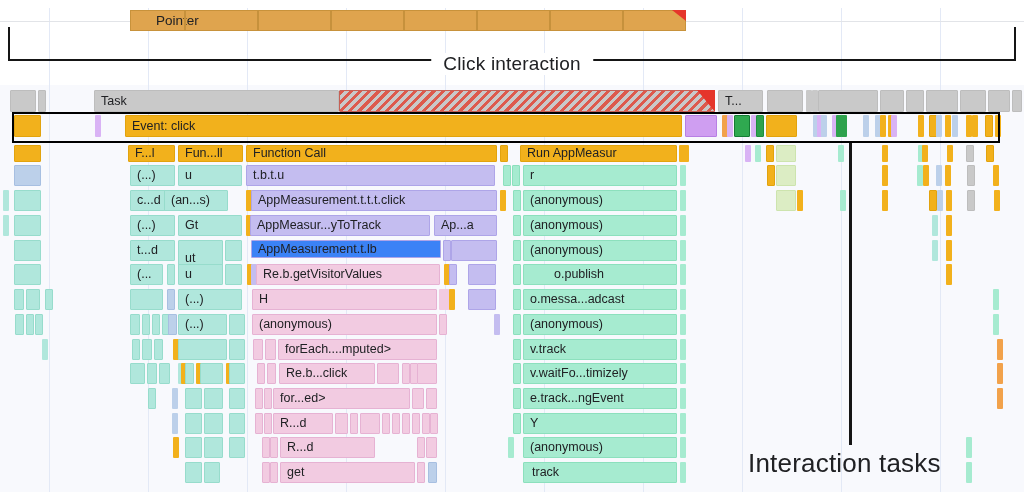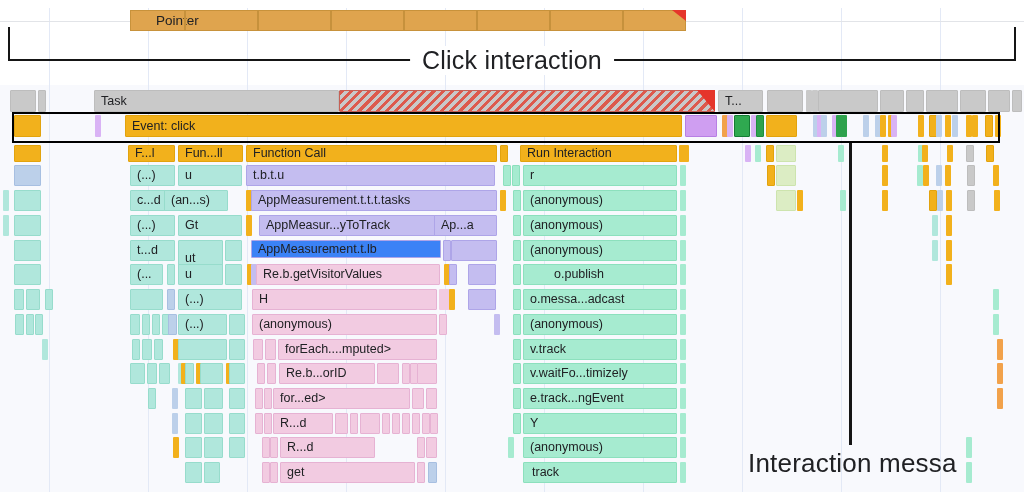--- a/index.html
+++ b/index.html
@@ -13,21 +13,21 @@
          border-radius:1px;}
   .pointer-bar{position:absolute;left:130px;top:10px;width:556px;height:21px;background:#dfa44e;
          border:1px solid #c8923b;box-sizing:border-box;display:flex;align-items:center;
          padding-left:25px;font-size:13.5px;}
   .pointer-sep{position:absolute;top:10px;height:21px;width:2px;background:#c6913c;}
   .tri{position:absolute;clip-path:polygon(0 0,100% 0,100% 100%);background:#e5352b;}
   .bracket{position:absolute;left:8px;top:27px;width:1008px;height:34px;
          border-left:2px solid #151515;border-right:2px solid #151515;border-bottom:2px solid #151515;
          box-sizing:border-box;}
   .bracket-label{position:absolute;left:50%;bottom:-16px;transform:translateX(-50%);
-         background:#fff;padding:0 12px;font-size:25px;letter-spacing:.2px;}
+         background:#fff;padding:0 12px;font-size:19px;letter-spacing:.2px;}
   .event-box{position:absolute;left:12px;top:112px;width:988px;height:31px;
          border:2px solid #000;box-sizing:border-box;pointer-events:none;}
   .vline{position:absolute;left:849px;top:143px;width:2.5px;height:302px;background:#151515;}
   .tasks-label{position:absolute;left:748px;top:448px;font-size:26px;letter-spacing:.2px;}
   .dotted{background-image:radial-gradient(rgba(255,255,255,.55) 1px,transparent 1.2px);
          background-size:5px 5px;}
 </style>
 </head>
 <body>
 
@@ -109,21 +109,21 @@
       <div class="block" style="left: 952px; top: 115px; width: 2px; height: 22px; background: rgb(188, 208, 234);"></div>
       <div class="block" style="left: 966px; top: 115px; width: 4px; height: 22px; background: rgb(242, 177, 28);"></div>
       <div class="block" style="left: 972px; top: 115px; width: 4px; height: 22px; background: rgb(242, 177, 28);"></div>
       <div class="block" style="left: 985px; top: 115px; width: 6px; height: 22px; background: rgb(242, 177, 28); border: 1px solid rgb(226, 163, 14);"></div>
       <div class="block" style="left: 995px; top: 115px; width: 3px; height: 22px; background: rgb(242, 177, 28);"></div>
       <div class="block" style="left: 14px; top: 145px; width: 27px; height: 17px; background: rgb(242, 177, 28); border: 1px solid rgb(226, 163, 14);"></div>
       <div class="block" style="left: 128px; top: 145px; width: 47px; height: 17px; background: rgb(242, 177, 28); border: 1px solid rgb(226, 163, 14);">F...l</div>
       <div class="block" style="left: 178px; top: 145px; width: 65px; height: 17px; background: rgb(242, 177, 28); border: 1px solid rgb(226, 163, 14);">Fun...ll</div>
       <div class="block" style="left: 246px; top: 145px; width: 251px; height: 17px; background: rgb(242, 177, 28); border: 1px solid rgb(226, 163, 14);">Function Call</div>
       <div class="block" style="left: 500px; top: 145px; width: 7px; height: 17px; background: rgb(242, 177, 28); border: 1px solid rgb(226, 163, 14);"></div>
-      <div class="block" style="left: 520px; top: 145px; width: 157px; height: 17px; background: rgb(242, 177, 28); border: 1px solid rgb(226, 163, 14);">Run Interaction</div>
+      <div class="block" style="left: 520px; top: 145px; width: 157px; height: 17px; background: rgb(242, 177, 28); border: 1px solid rgb(226, 163, 14);">Run AppMeasur</div>
       <div class="block" style="left: 679px; top: 145px; width: 2px; height: 17px; background: rgb(242, 177, 28);"></div>
       <div class="block" style="left: 683px; top: 145px; width: 2px; height: 17px; background: rgb(242, 177, 28);"></div>
       <div class="block" style="left: 745px; top: 145px; width: 2px; height: 17px; background: rgb(217, 179, 245);"></div>
       <div class="block" style="left: 755px; top: 145px; width: 3px; height: 17px; background: rgb(166, 235, 208);"></div>
       <div class="block" style="left: 766px; top: 145px; width: 7px; height: 17px; background: rgb(242, 177, 28); border: 1px solid rgb(226, 163, 14);"></div>
       <div class="block" style="left: 776px; top: 145px; width: 20px; height: 17px; background: rgb(220, 237, 196); border: 1px solid rgb(205, 228, 174);"></div>
       <div class="block" style="left: 838px; top: 145px; width: 3px; height: 17px; background: rgb(166, 235, 208);"></div>
       <div class="block" style="left: 882px; top: 145px; width: 4px; height: 17px; background: rgb(242, 177, 28);"></div>
       <div class="block" style="left: 918px; top: 145px; width: 3px; height: 17px; background: rgb(166, 235, 208);"></div>
       <div class="block" style="left: 922px; top: 145px; width: 4px; height: 17px; background: rgb(242, 177, 28);"></div>
@@ -145,40 +145,40 @@
       <div class="block" style="left: 923px; top: 165px; width: 3px; height: 21px; background: rgb(242, 177, 28);"></div>
       <div class="block" style="left: 936px; top: 165px; width: 2px; height: 21px; background: rgb(188, 208, 234);"></div>
       <div class="block" style="left: 945px; top: 165px; width: 4px; height: 21px; background: rgb(242, 177, 28);"></div>
       <div class="block" style="left: 967px; top: 165px; width: 6px; height: 21px; background: rgb(201, 201, 201); border: 1px solid rgb(189, 189, 189);"></div>
       <div class="block" style="left: 993px; top: 165px; width: 4px; height: 21px; background: rgb(242, 177, 28);"></div>
       <div class="block" style="left: 3px; top: 190px; width: 4px; height: 21px; background: rgb(176, 231, 220);"></div>
       <div class="block" style="left: 14px; top: 190px; width: 27px; height: 21px; background: rgb(176, 231, 220); border: 1px solid rgb(151, 220, 204);"></div>
       <div class="block" style="left: 130px; top: 190px; width: 45px; height: 21px; background: rgb(176, 231, 220); border: 1px solid rgb(151, 220, 204);">c...d</div>
       <div class="block" style="left: 164px; top: 190px; width: 64px; height: 21px; background: rgb(176, 231, 220); border: 1px solid rgb(151, 220, 204);">(an...s)</div>
       <div class="block" style="left: 246px; top: 190px; width: 3px; height: 21px; background: rgb(242, 177, 28);"></div>
-      <div class="block" style="left: 251px; top: 190px; width: 246px; height: 21px; background: rgb(196, 189, 240); border: 1px solid rgb(174, 165, 232);">AppMeasurement.t.t.t.tasks</div>
+      <div class="block" style="left: 251px; top: 190px; width: 246px; height: 21px; background: rgb(196, 189, 240); border: 1px solid rgb(174, 165, 232);">AppMeasurement.t.t.t.click</div>
       <div class="block" style="left: 500px; top: 190px; width: 4px; height: 21px; background: rgb(242, 177, 28);"></div>
       <div class="block" style="left: 513px; top: 190px; width: 5px; height: 21px; background: rgb(166, 235, 208); border: 1px solid rgb(140, 224, 189);"></div>
       <div class="block" style="left: 523px; top: 190px; width: 154px; height: 21px; background: rgb(166, 235, 208); border: 1px solid rgb(140, 224, 189);">(anonymous)</div>
       <div class="block" style="left: 680px; top: 190px; width: 3px; height: 21px; background: rgb(166, 235, 208);"></div>
       <div class="block" style="left: 776px; top: 190px; width: 20px; height: 21px; background: rgb(220, 237, 196); border: 1px solid rgb(205, 228, 174);"></div>
       <div class="block" style="left: 797px; top: 190px; width: 3px; height: 21px; background: rgb(242, 177, 28);"></div>
       <div class="block" style="left: 840px; top: 190px; width: 2px; height: 21px; background: rgb(166, 235, 208);"></div>
       <div class="block" style="left: 882px; top: 190px; width: 4px; height: 21px; background: rgb(242, 177, 28);"></div>
       <div class="block" style="left: 929px; top: 190px; width: 5px; height: 21px; background: rgb(242, 177, 28); border: 1px solid rgb(226, 163, 14);"></div>
       <div class="block" style="left: 937px; top: 190px; width: 2px; height: 21px; background: rgb(188, 208, 234);"></div>
       <div class="block" style="left: 946px; top: 190px; width: 3px; height: 21px; background: rgb(242, 177, 28);"></div>
       <div class="block" style="left: 967px; top: 190px; width: 5px; height: 21px; background: rgb(201, 201, 201); border: 1px solid rgb(189, 189, 189);"></div>
       <div class="block" style="left: 994px; top: 190px; width: 3px; height: 21px; background: rgb(242, 177, 28);"></div>
       <div class="block" style="left: 3px; top: 215px; width: 4px; height: 21px; background: rgb(176, 231, 220);"></div>
       <div class="block" style="left: 14px; top: 215px; width: 27px; height: 21px; background: rgb(176, 231, 220); border: 1px solid rgb(151, 220, 204);"></div>
       <div class="block" style="left: 130px; top: 215px; width: 45px; height: 21px; background: rgb(176, 231, 220); border: 1px solid rgb(151, 220, 204);">(...)</div>
       <div class="block" style="left: 178px; top: 215px; width: 64px; height: 21px; background: rgb(176, 231, 220); border: 1px solid rgb(151, 220, 204);">Gt</div>
       <div class="block" style="left: 246px; top: 215px; width: 3px; height: 21px; background: rgb(242, 177, 28);"></div>
-      <div class="block" style="left: 259px; top: 215px; width: 180px; height: 21px; background: rgb(196, 189, 240); border: 1px solid rgb(174, 165, 232);">AppMeasur...yToTrack</div>
+      <div class="block" style="left: 250px; top: 215px; width: 180px; height: 21px; background: rgb(196, 189, 240); border: 1px solid rgb(174, 165, 232);">AppMeasur...yToTrack</div>
       <div class="block" style="left: 434px; top: 215px; width: 63px; height: 21px; background: rgb(196, 189, 240); border: 1px solid rgb(174, 165, 232);">Ap...a</div>
       <div class="block" style="left: 513px; top: 215px; width: 5px; height: 21px; background: rgb(166, 235, 208); border: 1px solid rgb(140, 224, 189);"></div>
       <div class="block" style="left: 523px; top: 215px; width: 154px; height: 21px; background: rgb(166, 235, 208); border: 1px solid rgb(140, 224, 189);">(anonymous)</div>
       <div class="block" style="left: 680px; top: 215px; width: 3px; height: 21px; background: rgb(166, 235, 208);"></div>
       <div class="block" style="left: 932px; top: 215px; width: 3px; height: 21px; background: rgb(176, 231, 220);"></div>
       <div class="block" style="left: 946px; top: 215px; width: 3px; height: 21px; background: rgb(242, 177, 28);"></div>
       <div class="block" style="left: 14px; top: 240px; width: 27px; height: 21px; background: rgb(176, 231, 220); border: 1px solid rgb(151, 220, 204);"></div>
       <div class="block" style="left: 130px; top: 240px; width: 45px; height: 21px; background: rgb(176, 231, 220); border: 1px solid rgb(151, 220, 204);">t...d</div>
       <div class="block" style="left: 178px; top: 240px; width: 45px; height: 37px; background: rgb(176, 231, 220); border: 1px solid rgb(151, 220, 204);">ut</div>
       <div class="block" style="left: 225px; top: 240px; width: 17px; height: 21px; background: rgb(176, 231, 220); border: 1px solid rgb(151, 220, 204);"></div>
@@ -256,21 +256,21 @@
       <div class="block" style="left: 159px; top: 363px; width: 11px; height: 21px; background: rgb(176, 231, 220); border: 1px solid rgb(151, 220, 204);"></div>
       <div class="block" style="left: 178px; top: 363px; width: 2px; height: 21px; background: rgb(176, 231, 220);"></div>
       <div class="block" style="left: 181px; top: 363px; width: 3px; height: 21px; background: rgb(242, 177, 28);"></div>
       <div class="block" style="left: 185px; top: 363px; width: 9px; height: 21px; background: rgb(176, 231, 220); border: 1px solid rgb(151, 220, 204);"></div>
       <div class="block" style="left: 196px; top: 363px; width: 3px; height: 21px; background: rgb(242, 177, 28);"></div>
       <div class="block" style="left: 200px; top: 363px; width: 23px; height: 21px; background: rgb(176, 231, 220); border: 1px solid rgb(151, 220, 204);"></div>
       <div class="block" style="left: 226px; top: 363px; width: 3px; height: 21px; background: rgb(242, 177, 28);"></div>
       <div class="block" style="left: 229px; top: 363px; width: 16px; height: 21px; background: rgb(176, 231, 220); border: 1px solid rgb(151, 220, 204);"></div>
       <div class="block" style="left: 257px; top: 363px; width: 8px; height: 21px; background: rgb(242, 203, 225); border: 1px solid rgb(230, 178, 211);"></div>
       <div class="block" style="left: 267px; top: 363px; width: 9px; height: 21px; background: rgb(242, 203, 225); border: 1px solid rgb(230, 178, 211);"></div>
-      <div class="block" style="left: 279px; top: 363px; width: 96px; height: 21px; background: rgb(242, 203, 225); border: 1px solid rgb(230, 178, 211);">Re.b...orID</div>
+      <div class="block" style="left: 279px; top: 363px; width: 96px; height: 21px; background: rgb(242, 203, 225); border: 1px solid rgb(230, 178, 211);">Re.b...click</div>
       <div class="block" style="left: 377px; top: 363px; width: 22px; height: 21px; background: rgb(242, 203, 225); border: 1px solid rgb(230, 178, 211);"></div>
       <div class="block" style="left: 402px; top: 363px; width: 6px; height: 21px; background: rgb(242, 203, 225); border: 1px solid rgb(230, 178, 211);"></div>
       <div class="block" style="left: 410px; top: 363px; width: 5px; height: 21px; background: rgb(242, 203, 225); border: 1px solid rgb(230, 178, 211);"></div>
       <div class="block" style="left: 417px; top: 363px; width: 20px; height: 21px; background: rgb(242, 203, 225); border: 1px solid rgb(230, 178, 211);"></div>
       <div class="block" style="left: 513px; top: 363px; width: 5px; height: 21px; background: rgb(166, 235, 208); border: 1px solid rgb(140, 224, 189);"></div>
       <div class="block" style="left: 523px; top: 363px; width: 154px; height: 21px; background: rgb(166, 235, 208); border: 1px solid rgb(140, 224, 189);">v.waitFo...timizely</div>
       <div class="block" style="left: 680px; top: 363px; width: 3px; height: 21px; background: rgb(166, 235, 208);"></div>
       <div class="block" style="left: 997px; top: 363px; width: 3px; height: 21px; background: rgb(242, 162, 75);"></div>
       <div class="block" style="left: 148px; top: 388px; width: 5px; height: 21px; background: rgb(176, 231, 220); border: 1px solid rgb(151, 220, 204);"></div>
       <div class="block" style="left: 172px; top: 388px; width: 2px; height: 21px; background: rgb(188, 208, 234);"></div>
@@ -327,14 +327,14 @@
       <div class="block" style="left: 428px; top: 462px; width: 9px; height: 21px; background: rgb(188, 208, 234); border: 1px solid rgb(167, 191, 225);"></div>
       <div class="block" style="left: 523px; top: 462px; width: 154px; height: 21px; background: rgb(166, 235, 208); border: 1px solid rgb(140, 224, 189); padding-left: 8px;">track</div>
       <div class="block" style="left: 680px; top: 462px; width: 3px; height: 21px; background: rgb(166, 235, 208);"></div>
       <div class="block" style="left: 966px; top: 462px; width: 3px; height: 21px; background: rgb(166, 235, 208);"></div>
     </div>
 
   <div class="tri" style="left:697px;top:90px;width:18px;height:22px;"></div>
 
   <div class="event-box"></div>
   <div class="vline"></div>
-  <div class="tasks-label">Interaction messa</div>
+  <div class="tasks-label">Interaction tasks</div>
 </div>
 
 </body></html>

